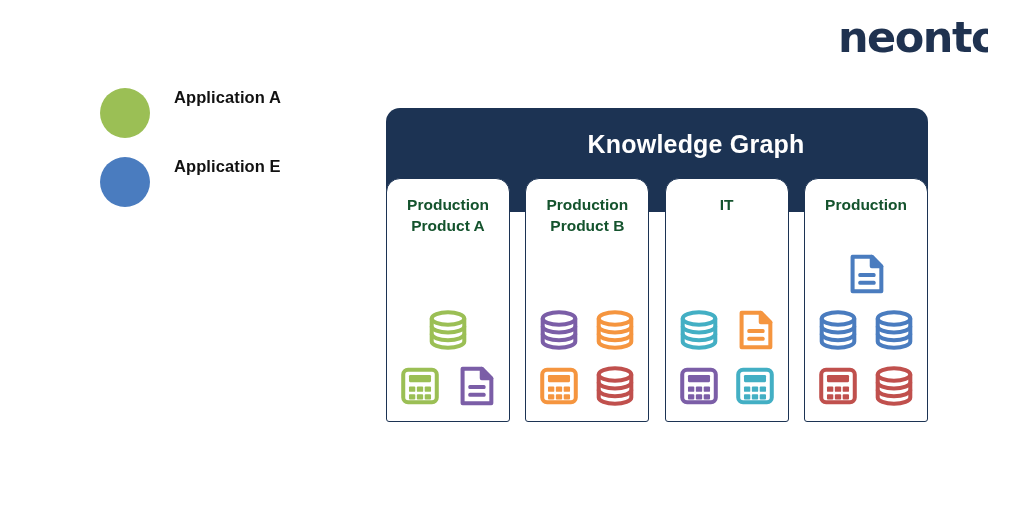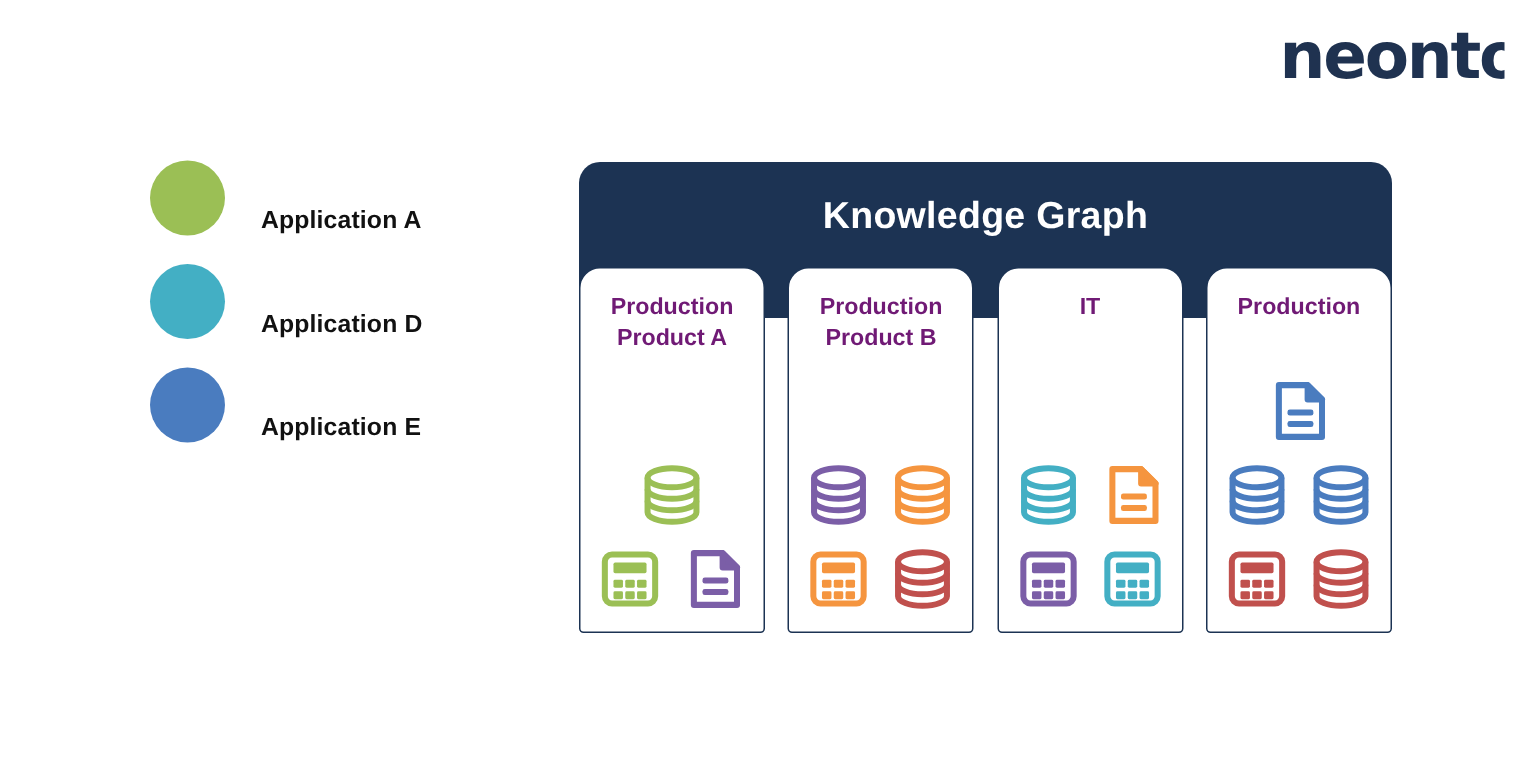--- a/index.html
+++ b/index.html
@@ -13,21 +13,21 @@
     position: relative;
     overflow: hidden;
     font-family: "Liberation Sans", sans-serif;
     color: #1a1a1a;
   }
 
   
   #brand-logo {
     position: absolute;
     top: 16px;
-    right: 21px;
+    right: 36px;
     height: 46px;
     display: flex;
     align-items: flex-end;
   }
   #brand-logo svg { display: block; }
   #brand-logo .logo-text {
     font-family: "DejaVu Sans", sans-serif;
     font-size: 43px;
     font-weight: 700;
     letter-spacing: -1.5px;
@@ -36,21 +36,21 @@
 
   
   #legend {
     position: absolute;
     left: 100px;
     top: 88px;
     width: 270px;
   }
   .legend-item {
     display: flex;
-    align-items: flex-end;
+    align-items: flex-start;
     height: 69px;
   }
   .legend-dot {
     width: 50px;
     height: 50px;
     border-radius: 50%;
     flex: 0 0 auto;
   }
   .legend-label {
     margin-left: 24px;
@@ -74,20 +74,21 @@
   #kg-title {
     position: absolute;
     top: 22px;
     left: 0;
     width: 100%;
     text-align: center;
     color: #ffffff;
     font-size: 25px;
     font-weight: 700;
     letter-spacing: 0.2px;
+    padding-left: 39px;
   }
 
   
   #kg-columns {
     position: absolute;
     left: 386px;
     top: 178px;
     width: 542px;
     height: 246px;
     display: flex;
@@ -104,21 +105,21 @@
     display: flex;
     flex-direction: column;
     align-items: center;
   }
   .kg-card-title {
     margin-top: 16px;
     font-size: 15.5px;
     font-weight: 700;
     line-height: 1.35;
     text-align: center;
-    color: #701a75;
+    color: #14532d;
     padding: 0 6px;
     white-space: pre-line;
   }
   .kg-icons {
     position: absolute;
     bottom: 10px;
     left: 0;
     width: 100%;
     display: flex;
     flex-direction: column;
@@ -150,24 +151,20 @@
 
 <div id="legend">
 
   <div class="legend-item">
     <span class="legend-dot" style="background:#9BBF55"></span>
     <span class="legend-label">Application A</span>
   </div>
 
 
 
-  <div class="legend-item">
-    <span class="legend-dot" style="background:#43AFC4"></span>
-    <span class="legend-label">Application D</span>
-  </div>
 
   <div class="legend-item">
     <span class="legend-dot" style="background:#4A7CBF"></span>
     <span class="legend-label">Application E</span>
   </div>
 
 </div>
 
 <div id="kg-panel">
   <div id="kg-title">Knowledge Graph</div>

